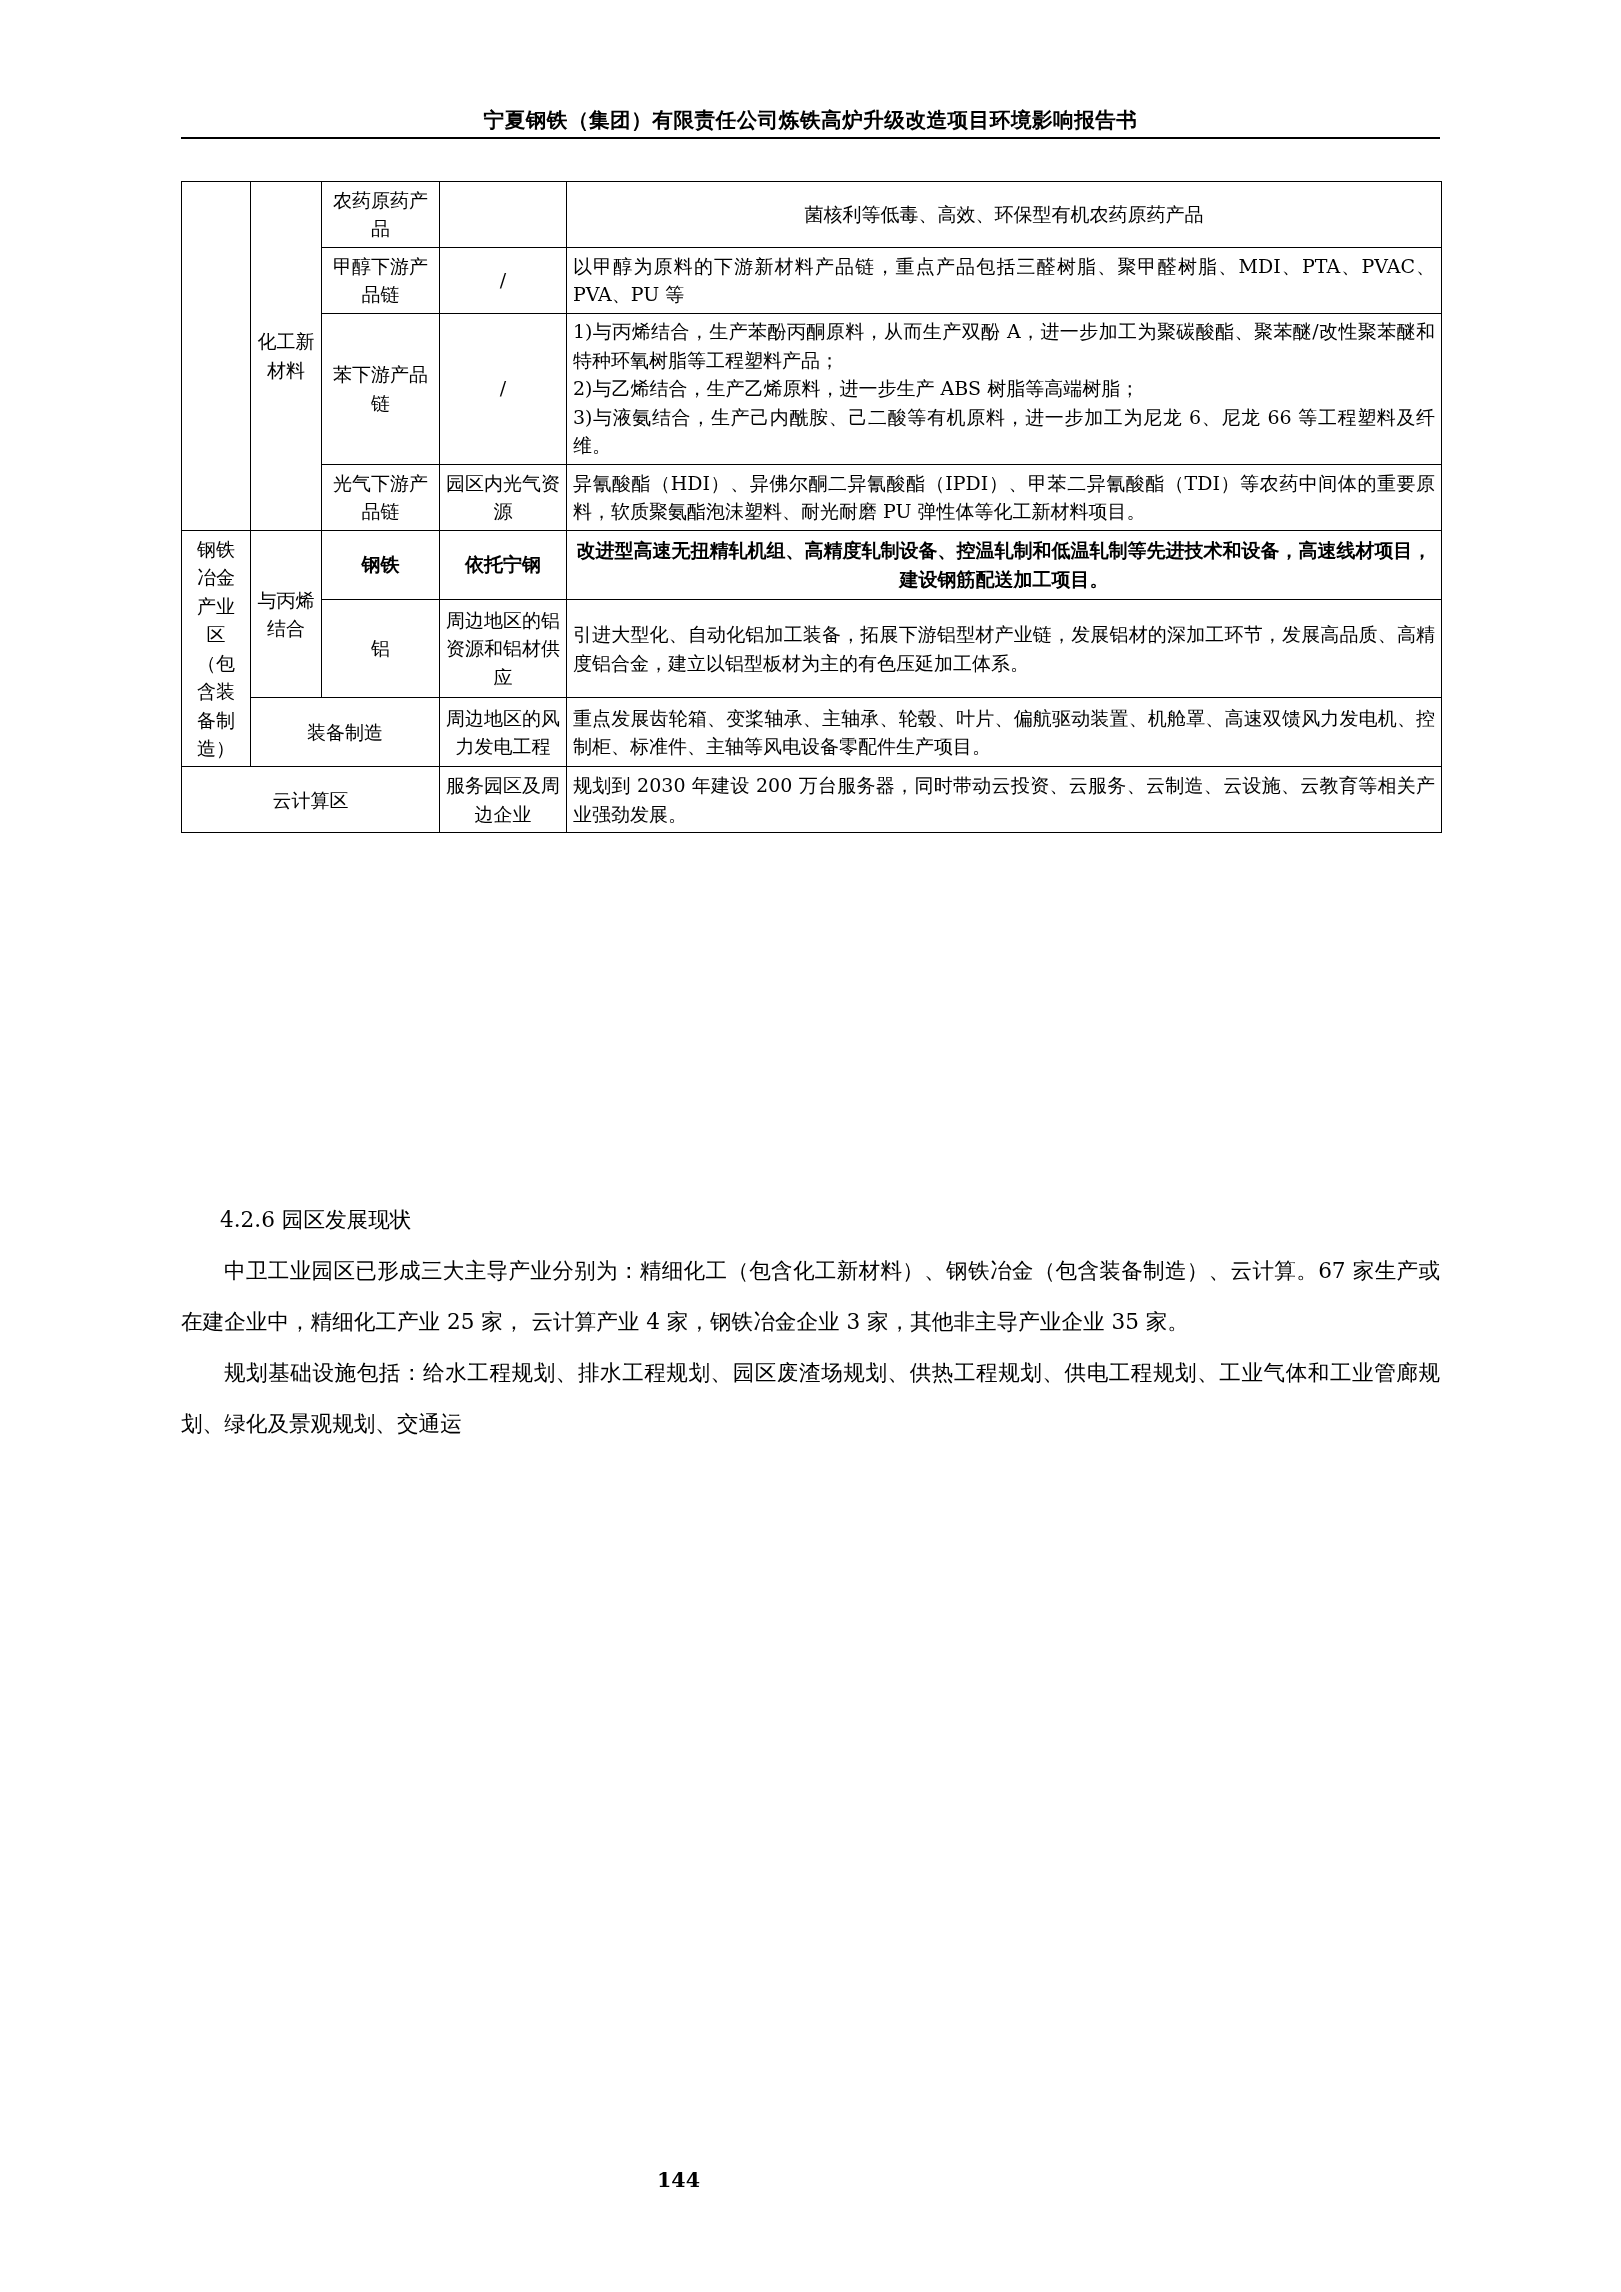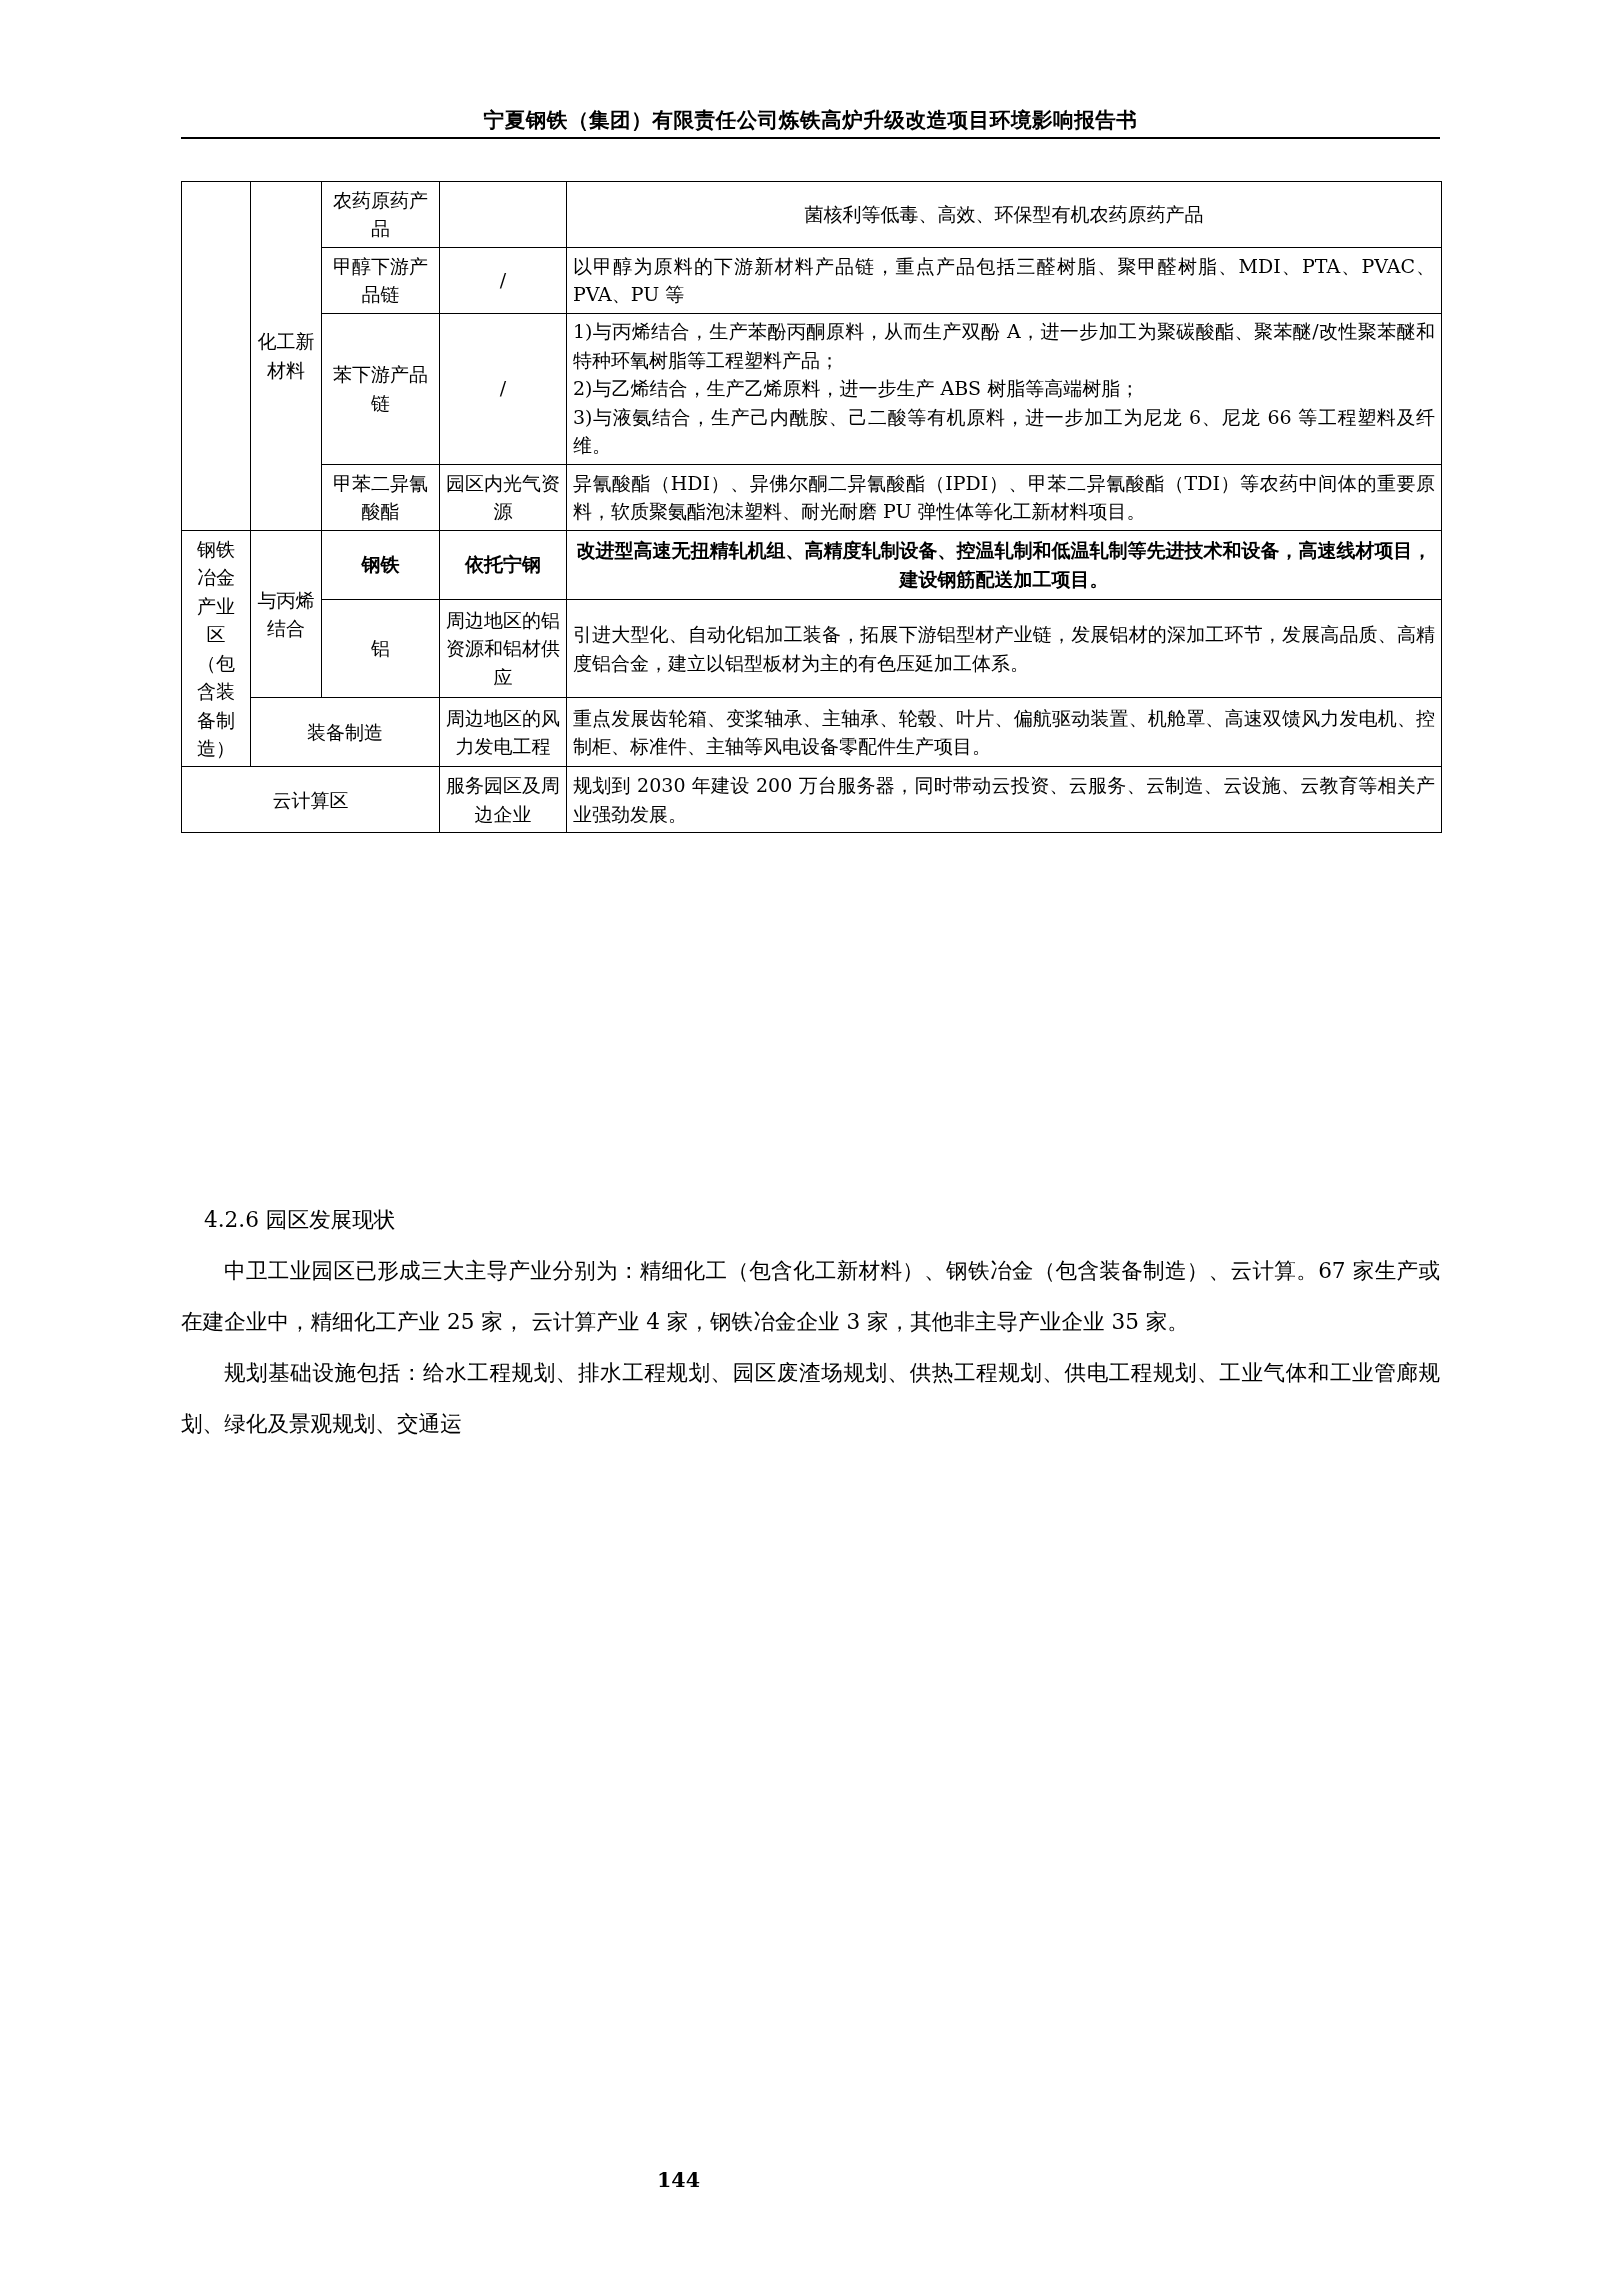--- a/index.html
+++ b/index.html
@@ -64,21 +64,21 @@
 
   .body-text {
     position: absolute;
     left: 181px;
     width: 1259px;
     font-size: 21.6px;
     line-height: 51px;
     font-family: "DejaVu Serif", "Liberation Serif", serif;
   }
   .sec-head {
-    margin-left: 23px;
+    margin-left: 39px;
   }
   .para {
     text-indent: 43px;
     text-align: justify;
     text-align-last: left;
   }
   .pagenum {
     position: absolute;
     left: 0;
     top: 2168px;
@@ -119,21 +119,21 @@
         <td class="c-justall">以甲醇为原料的下游新材料产品链，重点产品包括三醛树脂、聚甲醛树脂、MDI、PTA、PVAC、PVA、PU 等</td>
       </tr>
       <tr>
         <td class="c-center">苯下游产品链</td>
         <td class="c-center">/</td>
         <td class="c-justall" style="white-space:pre-line">1)与丙烯结合，生产苯酚丙酮原料，从而生产双酚 A，进一步加工为聚碳酸酯、聚苯醚/改性聚苯醚和特种环氧树脂等工程塑料产品；
 2)与乙烯结合，生产乙烯原料，进一步生产 ABS 树脂等高端树脂；
 3)与液氨结合，生产己内酰胺、己二酸等有机原料，进一步加工为尼龙 6、尼龙 66 等工程塑料及纤维。</td>
       </tr>
       <tr>
-        <td class="c-center">甲苯二异氰酸酯</td>
+        <td class="c-center">光气下游产品链</td>
         <td class="c-center">园区内光气资源</td>
         <td class="c-justall">异氰酸酯（HDI）、异佛尔酮二异氰酸酯（IPDI）、甲苯二异氰酸酯（TDI）等农药中间体的重要原料，软质聚氨酯泡沫塑料、耐光耐磨 PU 弹性体等化工新材料项目。</td>
       </tr>
       <tr>
         <td class="c-center" rowspan="3">钢铁冶金产业区（包含装备制造）</td>
         <td class="c-center" rowspan="2">与丙烯结合</td>
         <td class="c-center bold">钢铁</td>
         <td class="c-center bold">依托宁钢</td>
         <td class="c-center bold">改进型高速无扭精轧机组、高精度轧制设备、控温轧制和低温轧制等先进技术和设备，高速线材项目，建设钢筋配送加工项目。</td>
       </tr>

